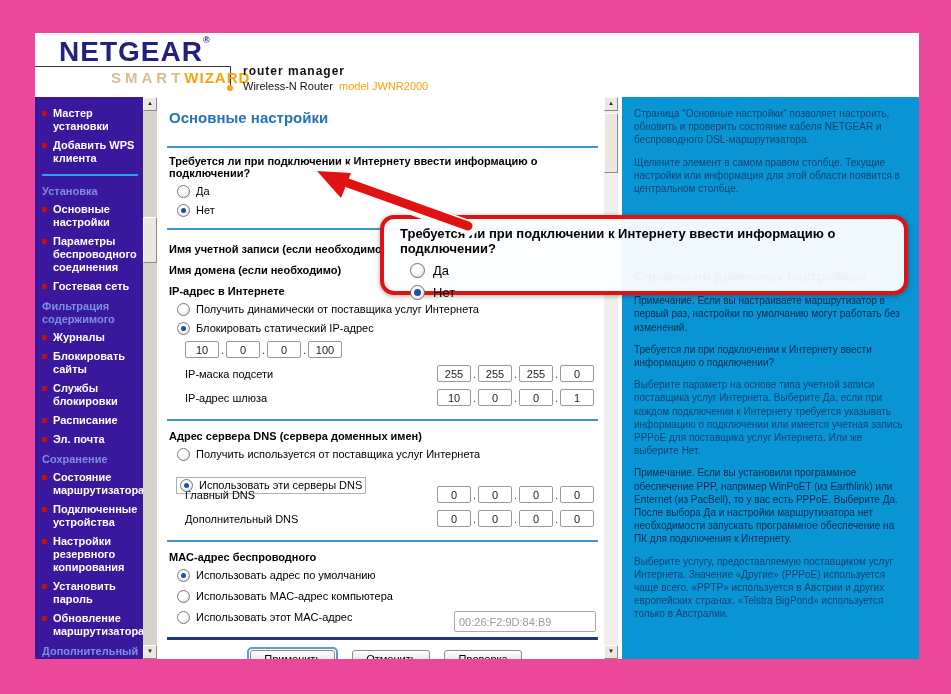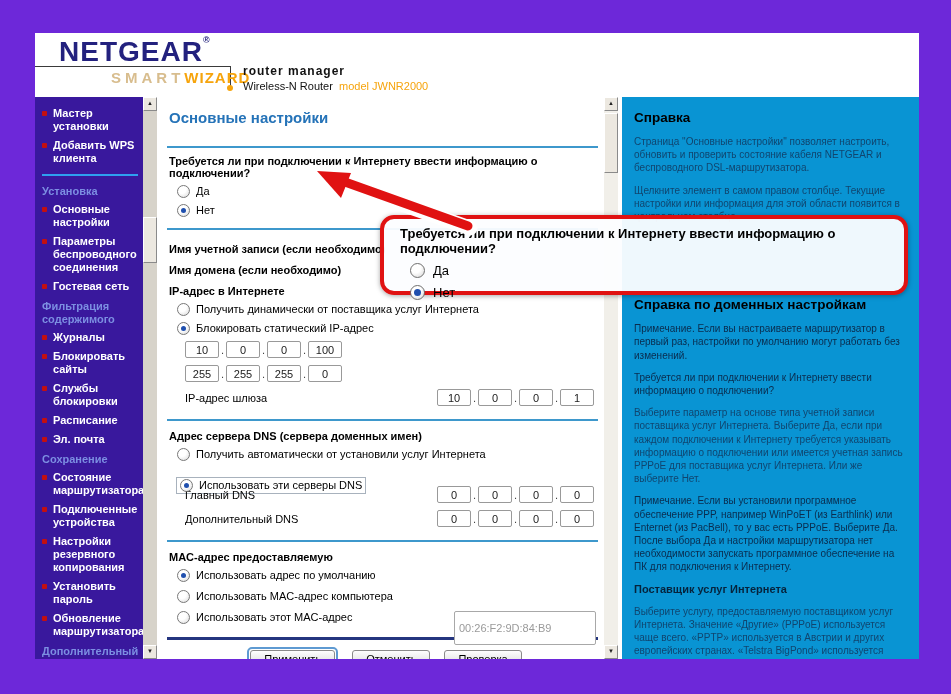--- a/index.html
+++ b/index.html
@@ -1,16 +1,16 @@
 <!DOCTYPE html>
 <html><head>
 <meta charset="utf-8">
 <style>
   html,body { margin:0; padding:0; background:#000; }
-  #stage { position:relative; width:951px; height:694px; background:#6d28d9; overflow:hidden;
+  #stage { position:relative; width:951px; height:694px; background:#ec4899; overflow:hidden;
            font-family:"Liberation Sans", sans-serif; }
 
   
   .header { position:absolute; left:35px; top:33px; width:884px; height:64px; background:#fff; }
   .logo-netgear { position:absolute; left:24px; top:2px; font-size:28px; font-weight:bold;
                   color:#23217e; letter-spacing:1px; }
   .logo-netgear sup { font-size:9px; vertical-align:18px; }
   .frame-h { position:absolute; left:0; top:33px; width:195px; height:1px; background:#3a3a3a; }
   .frame-v { position:absolute; left:195px; top:33px; width:1px; height:23px; background:#3a3a3a; }
   .logo-smartwizard { position:absolute; left:76px; top:36px; font-size:15px; font-weight:bold; }
@@ -69,21 +69,21 @@
   .focus-box { display:inline-flex; align-items:flex-start; gap:6px; box-shadow:0 0 0 1px #a8b2bd;
                padding:1px 3px;margin-top:24px; }
   .field-row { display:flex; align-items:center; margin:5px 0 0 20px; height:19px; }
   .field-row .fl { width:252px; flex:none; }
   .octet { width:34px; height:17px; font-size:11px; border:1px solid #999; border-radius:2px;
            padding:0 3px; box-sizing:border-box; color:#222;
            font-family:"Liberation Sans", sans-serif;text-align:center; }
   .sep { display:inline-block; width:7px; text-align:center; font-style:normal; color:#444; }
   .sep::before { content:"."; }
   .mac-row { display:flex; align-items:flex-start; gap:6px; margin:6px 8px 0 12px; height:15px; }
-  .mac-input { margin-left:auto; width:142px; height:34px; font-size:11px; border:1px solid #a8a8a8;
+  .mac-input { margin-left:auto; width:142px; height:21px; font-size:11px; border:1px solid #a8a8a8;
                border-radius:2px; padding:0 4px; box-sizing:border-box; color:#9a9a9a;
                font-family:"Liberation Sans", sans-serif; }
   .btn-row { display:flex; justify-content:center; align-items:center; gap:14px; margin-top:7px; }
   .btn { font-size:11px; font-family:"Liberation Sans", sans-serif; padding:2px 13px;
          background:linear-gradient(#fefefe,#d7d7d7); border:1px solid #8a8a8a; border-radius:3px;
          color:#000; cursor:pointer; }
   .primary-ring { border:2px solid #5e9ad2; border-radius:5px; padding:1px; background:#fff; }
 
   
   .help { position:absolute; left:622px; top:97px; width:297px; height:562px; background:#0994d3;
@@ -183,20 +183,21 @@
     <div class="field-row">
       <input class="octet" value="10" style="">
         <i class="sep"></i>
         <input class="octet" value="0" style="">
         <i class="sep"></i>
         <input class="octet" value="0" style="">
         <i class="sep"></i>
         <input class="octet" value="100" style="">
     </div>
     <div class="field-row">
+      <span class="fl">IP-маска подсети</span>
       <input class="octet" value="255" style="">
         <i class="sep"></i>
         <input class="octet" value="255" style="">
         <i class="sep"></i>
         <input class="octet" value="255" style="">
         <i class="sep"></i>
         <input class="octet" value="0" style="">
     </div>
     <div class="field-row">
       <span class="fl">IP-адрес шлюза</span>
@@ -206,21 +207,21 @@
         <i class="sep"></i>
         <input class="octet" value="0" style="">
         <i class="sep"></i>
         <input class="octet" value="1" style="">
     </div>
     <div class="hr-light hr3"></div>
 
     <div class="b-label">Адрес сервера DNS (сервера доменных имен)</div>
     <div class="radio-row">
       <span class="radio"></span>
-      <span>Получить автоматически от установили услуг Интернета</span>
+      <span>Получить используется от поставщика услуг Интернета</span>
     </div>
     <div class="radio-row">
       <span class="focus-box">
         <span class="radio checked"></span>
         <span>Использовать эти серверы DNS</span>
       </span>
     </div>
     <div class="field-row">
       <span class="fl">Главный DNS</span>
       <input class="octet" value="0" style="">
@@ -236,21 +237,21 @@
       <input class="octet" value="0" style="">
         <i class="sep"></i>
         <input class="octet" value="0" style="">
         <i class="sep"></i>
         <input class="octet" value="0" style="">
         <i class="sep"></i>
         <input class="octet" value="0" style="">
     </div>
     <div class="hr-light hr3"></div>
 
-    <div class="b-label">MAC-адрес предоставляемую</div>
+    <div class="b-label">MAC-адрес беспроводного</div>
     <div class="mac-row">
       <span class="radio checked"></span>
       <span>Использовать адрес по умолчанию</span>
     </div>
     <div class="mac-row">
       <span class="radio"></span>
       <span>Использовать MAC-адрес компьютера</span>
     </div>
     <div class="mac-row">
       <span class="radio"></span>
@@ -267,30 +268,28 @@
   </div>
 
   <div class="scrollbar main-scroll">
     <div class="scroll-btn up">▲</div>
     <div class="scroll-thumb"></div>
     <div class="scroll-btn down">▼</div>
   </div>
   <div class="gap-strip"></div>
 
   <div class="help">
-    <h1>Справка</h1>
     <p>Страница "Основные настройки" позволяет настроить, обновить и проверить состояние кабеля NETGEAR и беспроводного DSL-маршрутизатора.</p>
     <p>Щелкните элемент в самом правом столбце. Текущие настройки или информация для этой области появится в центральном столбце.</p>
     <div class="spacer"></div>
     <h2>Справка по доменных настройкам</h2>
     <p class="bold">Примечание. Если вы настраиваете маршрутизатор в первый раз, настройки по умолчанию могут работать без изменений.</p>
     <p class="bold">Требуется ли при подключении к Интернету ввести информацию о подключении?</p>
     <p>Выберите параметр на основе типа учетной записи поставщика услуг Интернета. Выберите Да, если при каждом подключении к Интернету требуется указывать информацию о подключении или имеется учетная запись PPPoE для поставщика услуг Интернета. Или же выберите Нет.</p>
     <p class="bold">Примечание. Если вы установили программное обеспечение PPP, например WinPoET (из Earthlink) или Enternet (из PacBell), то у вас есть PPPoE. Выберите Да. После выбора Да и настройки маршрутизатора нет необходимости запускать программное обеспечение на ПК для подключения к Интернету.</p>
-    <div class="h-sub">Поставщик услуг Интернета</div>
     <p>Выберите услугу, предоставляемую поставщиком услуг Интернета. Значение «Другие» (PPPoE) используется чаще всего. «PPTP» используется в Австрии и других европейских странах. «Telstra BigPond» используется только в Австралии.</p>
 
   </div>
 
   <div class="callout">
     <div class="c-q">Требуется ли при подключении к Интернету ввести информацию о подключении?</div>
     <div class="c-radio-row">
       <span class="c-radio"></span>
       <span>Да</span>
     </div>

